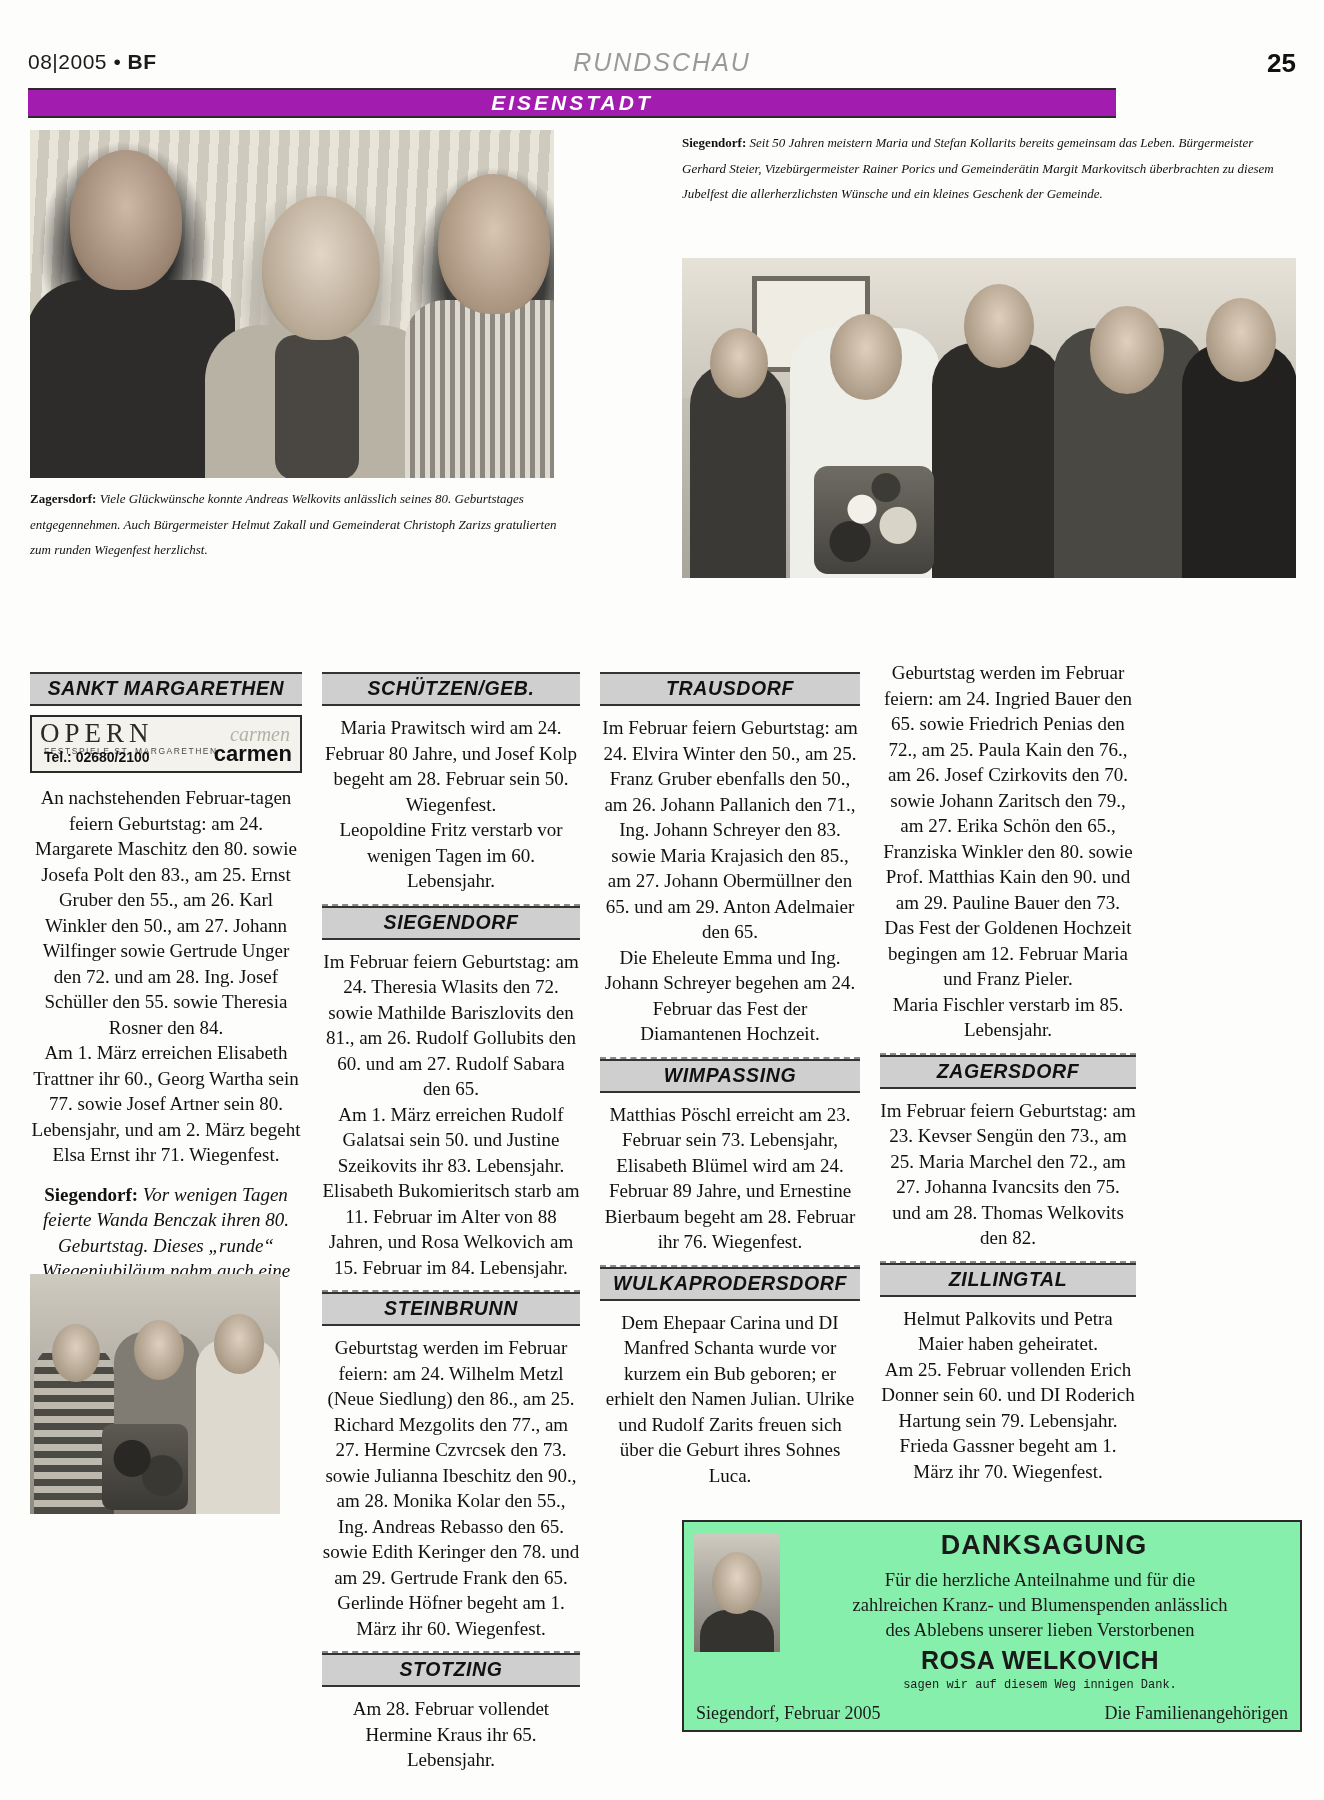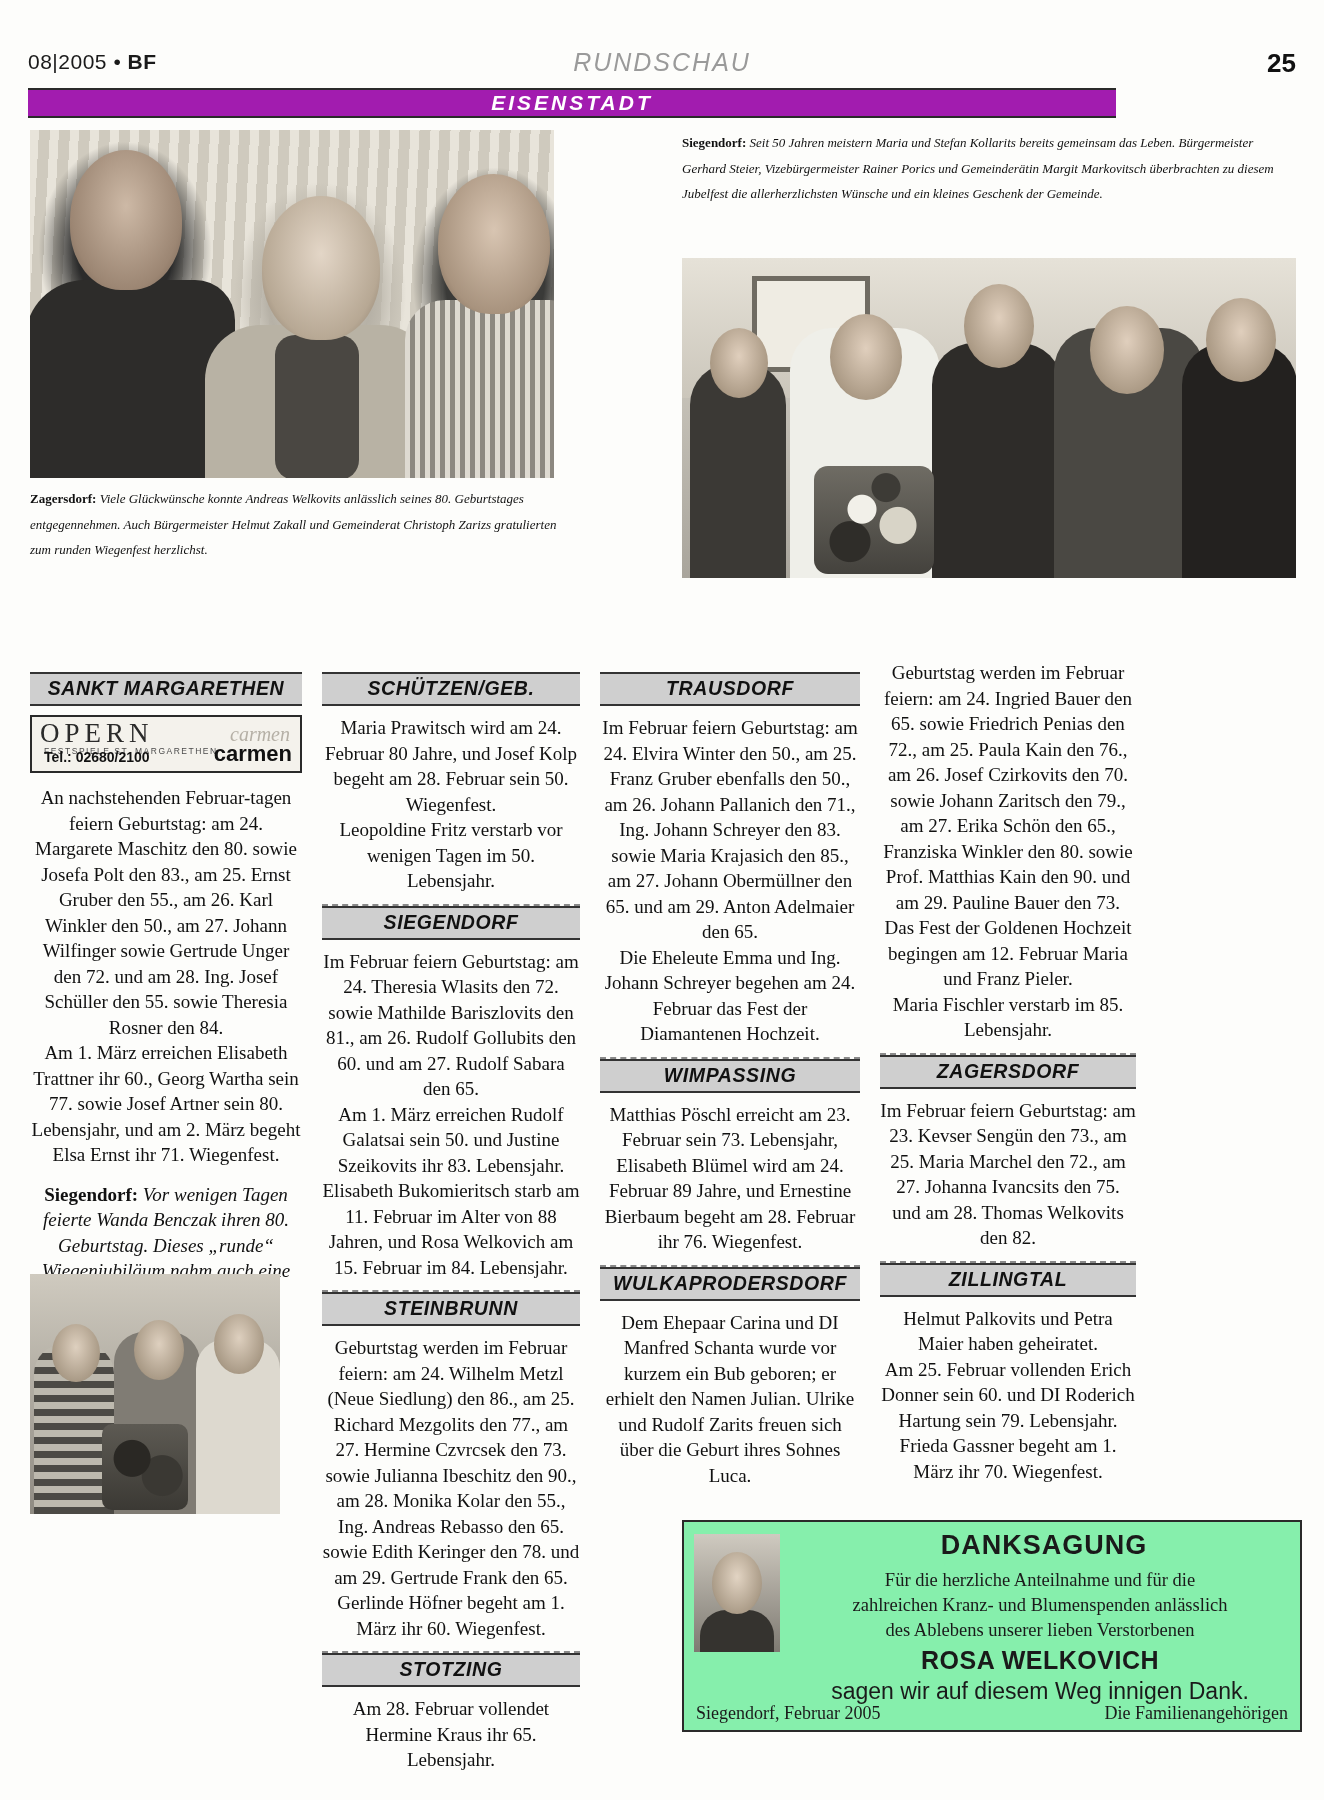--- a/index.html
+++ b/index.html
@@ -304,22 +304,22 @@
   }
   #danksagung .name {
     position: absolute; left: 104px; top: 124px; width: 504px;
     text-align: center;
     font-family: "Liberation Sans", sans-serif;
     font-weight: bold; font-size: 25px; letter-spacing: 0.5px;
   }
   #danksagung .thanks {
     position: absolute; left: 104px; top: 156px; width: 504px;
     text-align: center;
-    font-family: Liberation Sans, sans-serif;
-    font-size: 23px;
+    font-family: Liberation Mono, monospace;
+    font-size: 12px;
   }
   #danksagung .foot-left {
     position: absolute; left: 12px; bottom: 6px;
     font-family: "Liberation Serif", serif; font-size: 18px;
   }
   #danksagung .foot-right {
     position: absolute; right: 12px; bottom: 6px;
     font-family: "Liberation Serif", serif; font-size: 18px;
   }
 </style>
@@ -399,21 +399,21 @@
       <div class="p c"></div>
     <div class="h h1"></div>
       <div class="h h2"></div>
       <div class="h h3"></div>
     <div class="flw"></div>
   </div>
 
   <div class="colwrap c2">
     <div class="secthead">SCHÜTZEN/GEB.</div>
     <div class="body">Maria Prawitsch wird am 24. Februar 80 Jahre, und Josef Kolp begeht am 28. Februar sein 50. Wiegenfest.</div>
-    <div class="body">Leopoldine Fritz verstarb vor wenigen Tagen im 50. Lebensjahr.</div>
+    <div class="body">Leopoldine Fritz verstarb vor wenigen Tagen im 60. Lebensjahr.</div>
     <div class="dashrule"></div>
 
     <div class="secthead">SIEGENDORF</div>
     <div class="body">Im Februar feiern Geburtstag: am 24. Theresia Wlasits den 72. sowie Mathilde Bariszlovits den 81., am 26. Rudolf Gollubits den 60. und am 27. Rudolf Sabara den 65.</div>
     <div class="body">Am 1. März erreichen Rudolf Galatsai sein 50. und Justine Szeikovits ihr 83. Lebensjahr.</div>
     <div class="body">Elisabeth Bukomieritsch starb am 11. Februar im Alter von 88 Jahren, und Rosa Welkovich am 15. Februar im 84. Lebensjahr.</div>
     <div class="dashrule"></div>
 
     <div class="secthead">STEINBRUNN</div>
     <div class="body">Geburtstag werden im Februar feiern: am 24. Wilhelm Metzl (Neue Siedlung) den 86., am 25. Richard Mezgolits den 77., am 27. Hermine Czvrcsek den 73. sowie Julianna Ibeschitz den 90., am 28. Monika Kolar den 55., Ing. Andreas Rebasso den 65. sowie Edith Keringer den 78. und am 29. Gertrude Frank den 65.</div>

